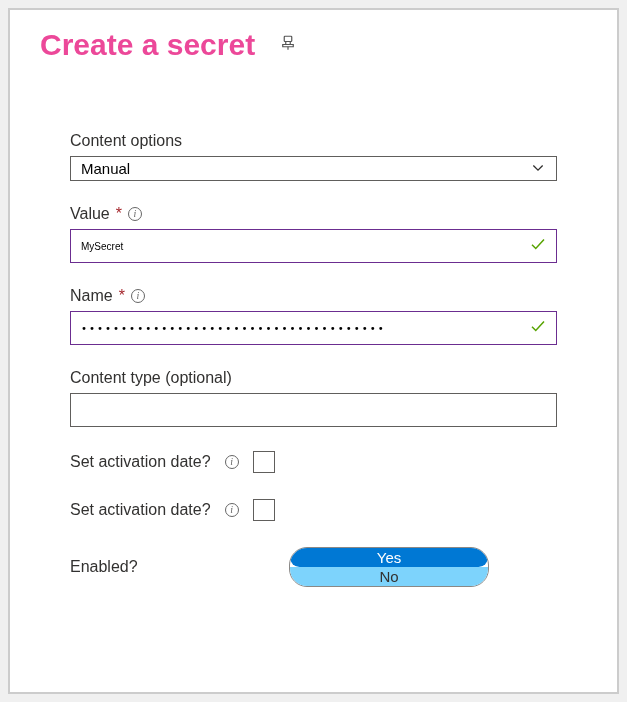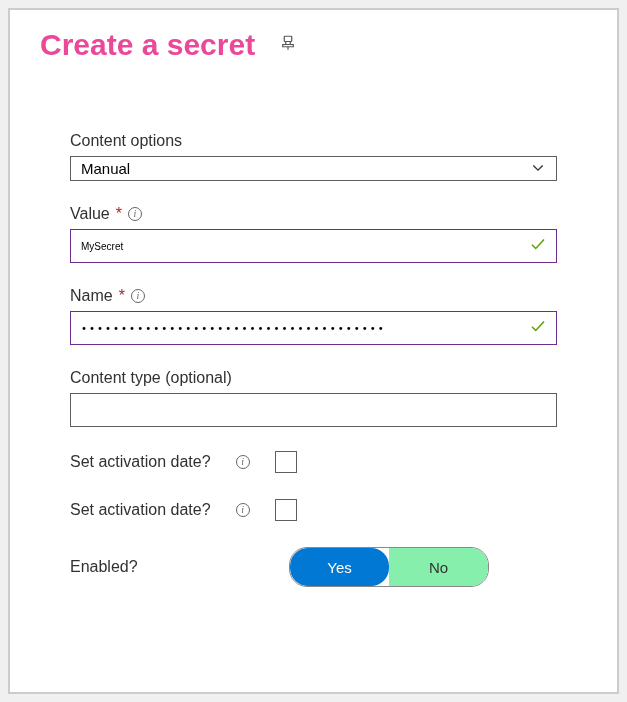--- a/index.html
+++ b/index.html
@@ -103,21 +103,21 @@
       color: #57a300;
     }
     .check-icon svg { width: 18px; height: 18px; }
     .value-dots {
       letter-spacing: 2px;
       font-family: monospace;
     }
     .row-inline {
       display: flex;
       align-items: center;
-      gap: 25px;
+      gap: 14px;
       margin-bottom: 26px;
       font-size: 16px;
       color: #323130;
     }
     .checkbox {
       width: 22px;
       height: 22px;
       border: 1px solid #605e5c;
       background: #fff;
       cursor: pointer;
@@ -132,29 +132,30 @@
     .enabled-label {
       width: 205px;
     }
     .toggle-pill {
       display: flex;
       border: 1px solid #8a8886;
       border-radius: 18px;
       overflow: hidden;
       height: 40px;
       width: 200px;
+      flex-direction: column;
     }
     .toggle-opt {
       flex: 1;
       display: flex;
       align-items: center;
       justify-content: center;
       font-size: 15px;
       cursor: pointer;
-      background: #86efac;
+      background: #7dd3fc;
       color: #323130;
     }
     .toggle-opt.active {
       background: #0078d4;
       color: #fff;
       border-radius: 18px;
     }
   </style>
 </head>
 <body>

